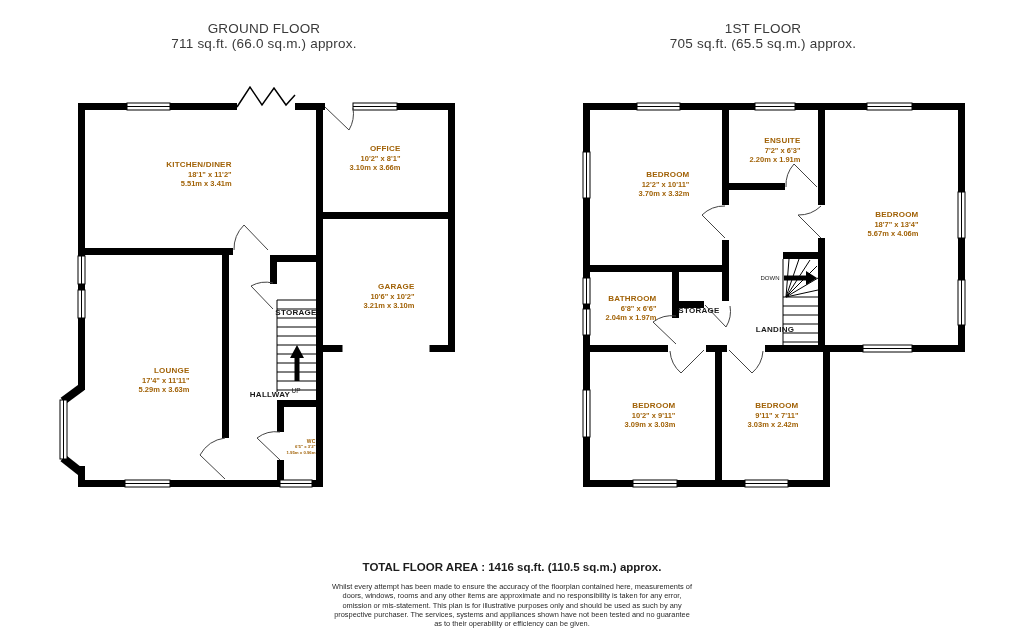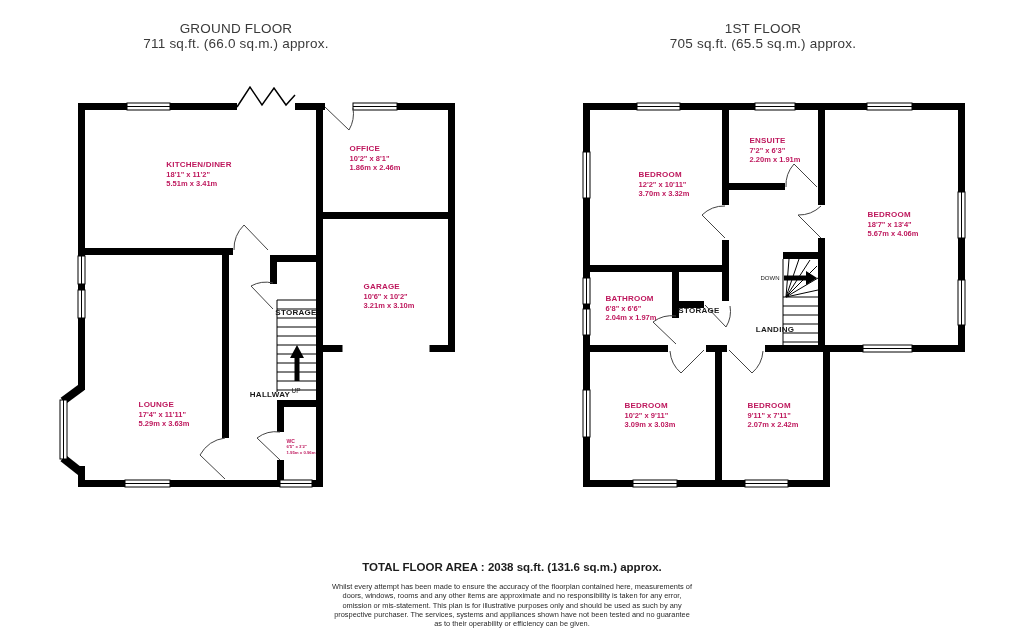--- a/index.html
+++ b/index.html
@@ -6,22 +6,22 @@
   body{
     width:1024px;height:631px;position:relative;background:#ffffff;
     font-family:"Liberation Sans",sans-serif;overflow:hidden;
   }
   .plan-svg{position:absolute;left:0;top:0;}
   .floor-title{
     position:absolute;transform:translateX(-50%);text-align:center;
     color:#3a3a3a;font-size:13.5px;line-height:15px;letter-spacing:.2px;white-space:nowrap;
   }
   .room-label{
-    position:absolute;transform:translate(-50%,-50%);text-align:left;
-    color:#be185d;white-space:nowrap;
+    position:absolute;transform:translate(-50%,-50%);text-align:right;
+    color:#a16207;white-space:nowrap;
   }
   .room-label .rname{font-weight:bold;font-size:8px;line-height:9.5px;letter-spacing:.2px;}
   .room-label .rdim{font-weight:bold;font-size:7.5px;line-height:9px;}
   .room-label.tiny .rname{font-size:5px;line-height:6px;}
   .room-label.tiny .rdim{font-size:4.3px;line-height:5.5px;}
   .small-label{
     position:absolute;transform:translate(-50%,-50%);
     font-weight:bold;font-size:8px;color:#191919;white-space:nowrap;letter-spacing:.3px;margin-top:23px;
   }
   .xs-label{
@@ -272,45 +272,45 @@
       <line x1="783" y1="333" x2="818" y2="333"></line>
       <line x1="783" y1="342" x2="818" y2="342"></line>
     </g>
     <g>
       <line x1="784" y1="278" x2="806" y2="278" stroke="#000" stroke-width="5"></line>
       <polygon points="806,271 806,285 817,278" fill="#000"></polygon>
     </g>
   </g>
 </svg>
 
-<div class="floor-title" style="left:236px;top:21px">
+<div class="floor-title" style="left:264px;top:21px">
   <div>GROUND FLOOR</div>
   <div>711 sq.ft. (66.0 sq.m.) approx.</div>
 </div>
 <div class="floor-title" style="left:763px;top:21px">
   <div>1ST FLOOR</div>
   <div>705 sq.ft. (65.5 sq.m.) approx.</div>
 </div>
 
 <div class="room-label" style="left:199px;top:174px">
   <div class="rname">KITCHEN/DINER</div>
   <div class="rdim">18'1" x 11'2"</div>
   <div class="rdim">5.51m x 3.41m</div>
 </div>
 <div class="room-label" style="left:375px;top:158px">
   <div class="rname">OFFICE</div>
   <div class="rdim">10'2" x 8'1"</div>
-  <div class="rdim">1.86m x 2.46m</div>
+  <div class="rdim">3.10m x 3.66m</div>
 </div>
 <div class="room-label" style="left:389px;top:296px">
   <div class="rname">GARAGE</div>
   <div class="rdim">10'6" x 10'2"</div>
   <div class="rdim">3.21m x 3.10m</div>
 </div>
-<div class="room-label" style="left:164px;top:414px">
+<div class="room-label" style="left:164px;top:380px">
   <div class="rname">LOUNGE</div>
   <div class="rdim">17'4" x 11'11"</div>
   <div class="rdim">5.29m x 3.63m</div>
 </div>
 <div class="room-label tiny" style="left:301px;top:446px">
   <div class="rname">WC</div>
   <div class="rdim">6'5" x 3'2"</div>
   <div class="rdim">1.95m x 0.96m</div>
 </div>
 <div class="small-label" style="left:296px;top:289px">STORAGE</div>
@@ -338,23 +338,23 @@
   <div class="rdim">2.04m x 1.97m</div>
 </div>
 <div class="room-label" style="left:650px;top:415px">
   <div class="rname">BEDROOM</div>
   <div class="rdim">10'2" x 9'11"</div>
   <div class="rdim">3.09m x 3.03m</div>
 </div>
 <div class="room-label" style="left:773px;top:415px">
   <div class="rname">BEDROOM</div>
   <div class="rdim">9'11" x 7'11"</div>
-  <div class="rdim">2.07m x 2.42m</div>
+  <div class="rdim">3.03m x 2.42m</div>
 </div>
 <div class="small-label" style="left:699px;top:287px">STORAGE</div>
 <div class="small-label" style="left:775px;top:306px">LANDING</div>
 <div class="xs-label" style="left:770px;top:278px;font-size:6px">DOWN</div>
 
 <div class="footer">
-  <div class="total">TOTAL FLOOR AREA : 2038 sq.ft. (131.6 sq.m.) approx.</div>
+  <div class="total">TOTAL FLOOR AREA : 1416 sq.ft. (110.5 sq.m.) approx.</div>
   <div class="disclaimer">Whilst every attempt has been made to ensure the accuracy of the floorplan contained here, measurements of doors, windows, rooms and any other items are approximate and no responsibility is taken for any error, omission or mis-statement. This plan is for illustrative purposes only and should be used as such by any prospective purchaser. The services, systems and appliances shown have not been tested and no guarantee as to their operability or efficiency can be given.</div>
   <div class="credit">Made with Metropix ©2025</div>
 </div>
 
 </body></html>

